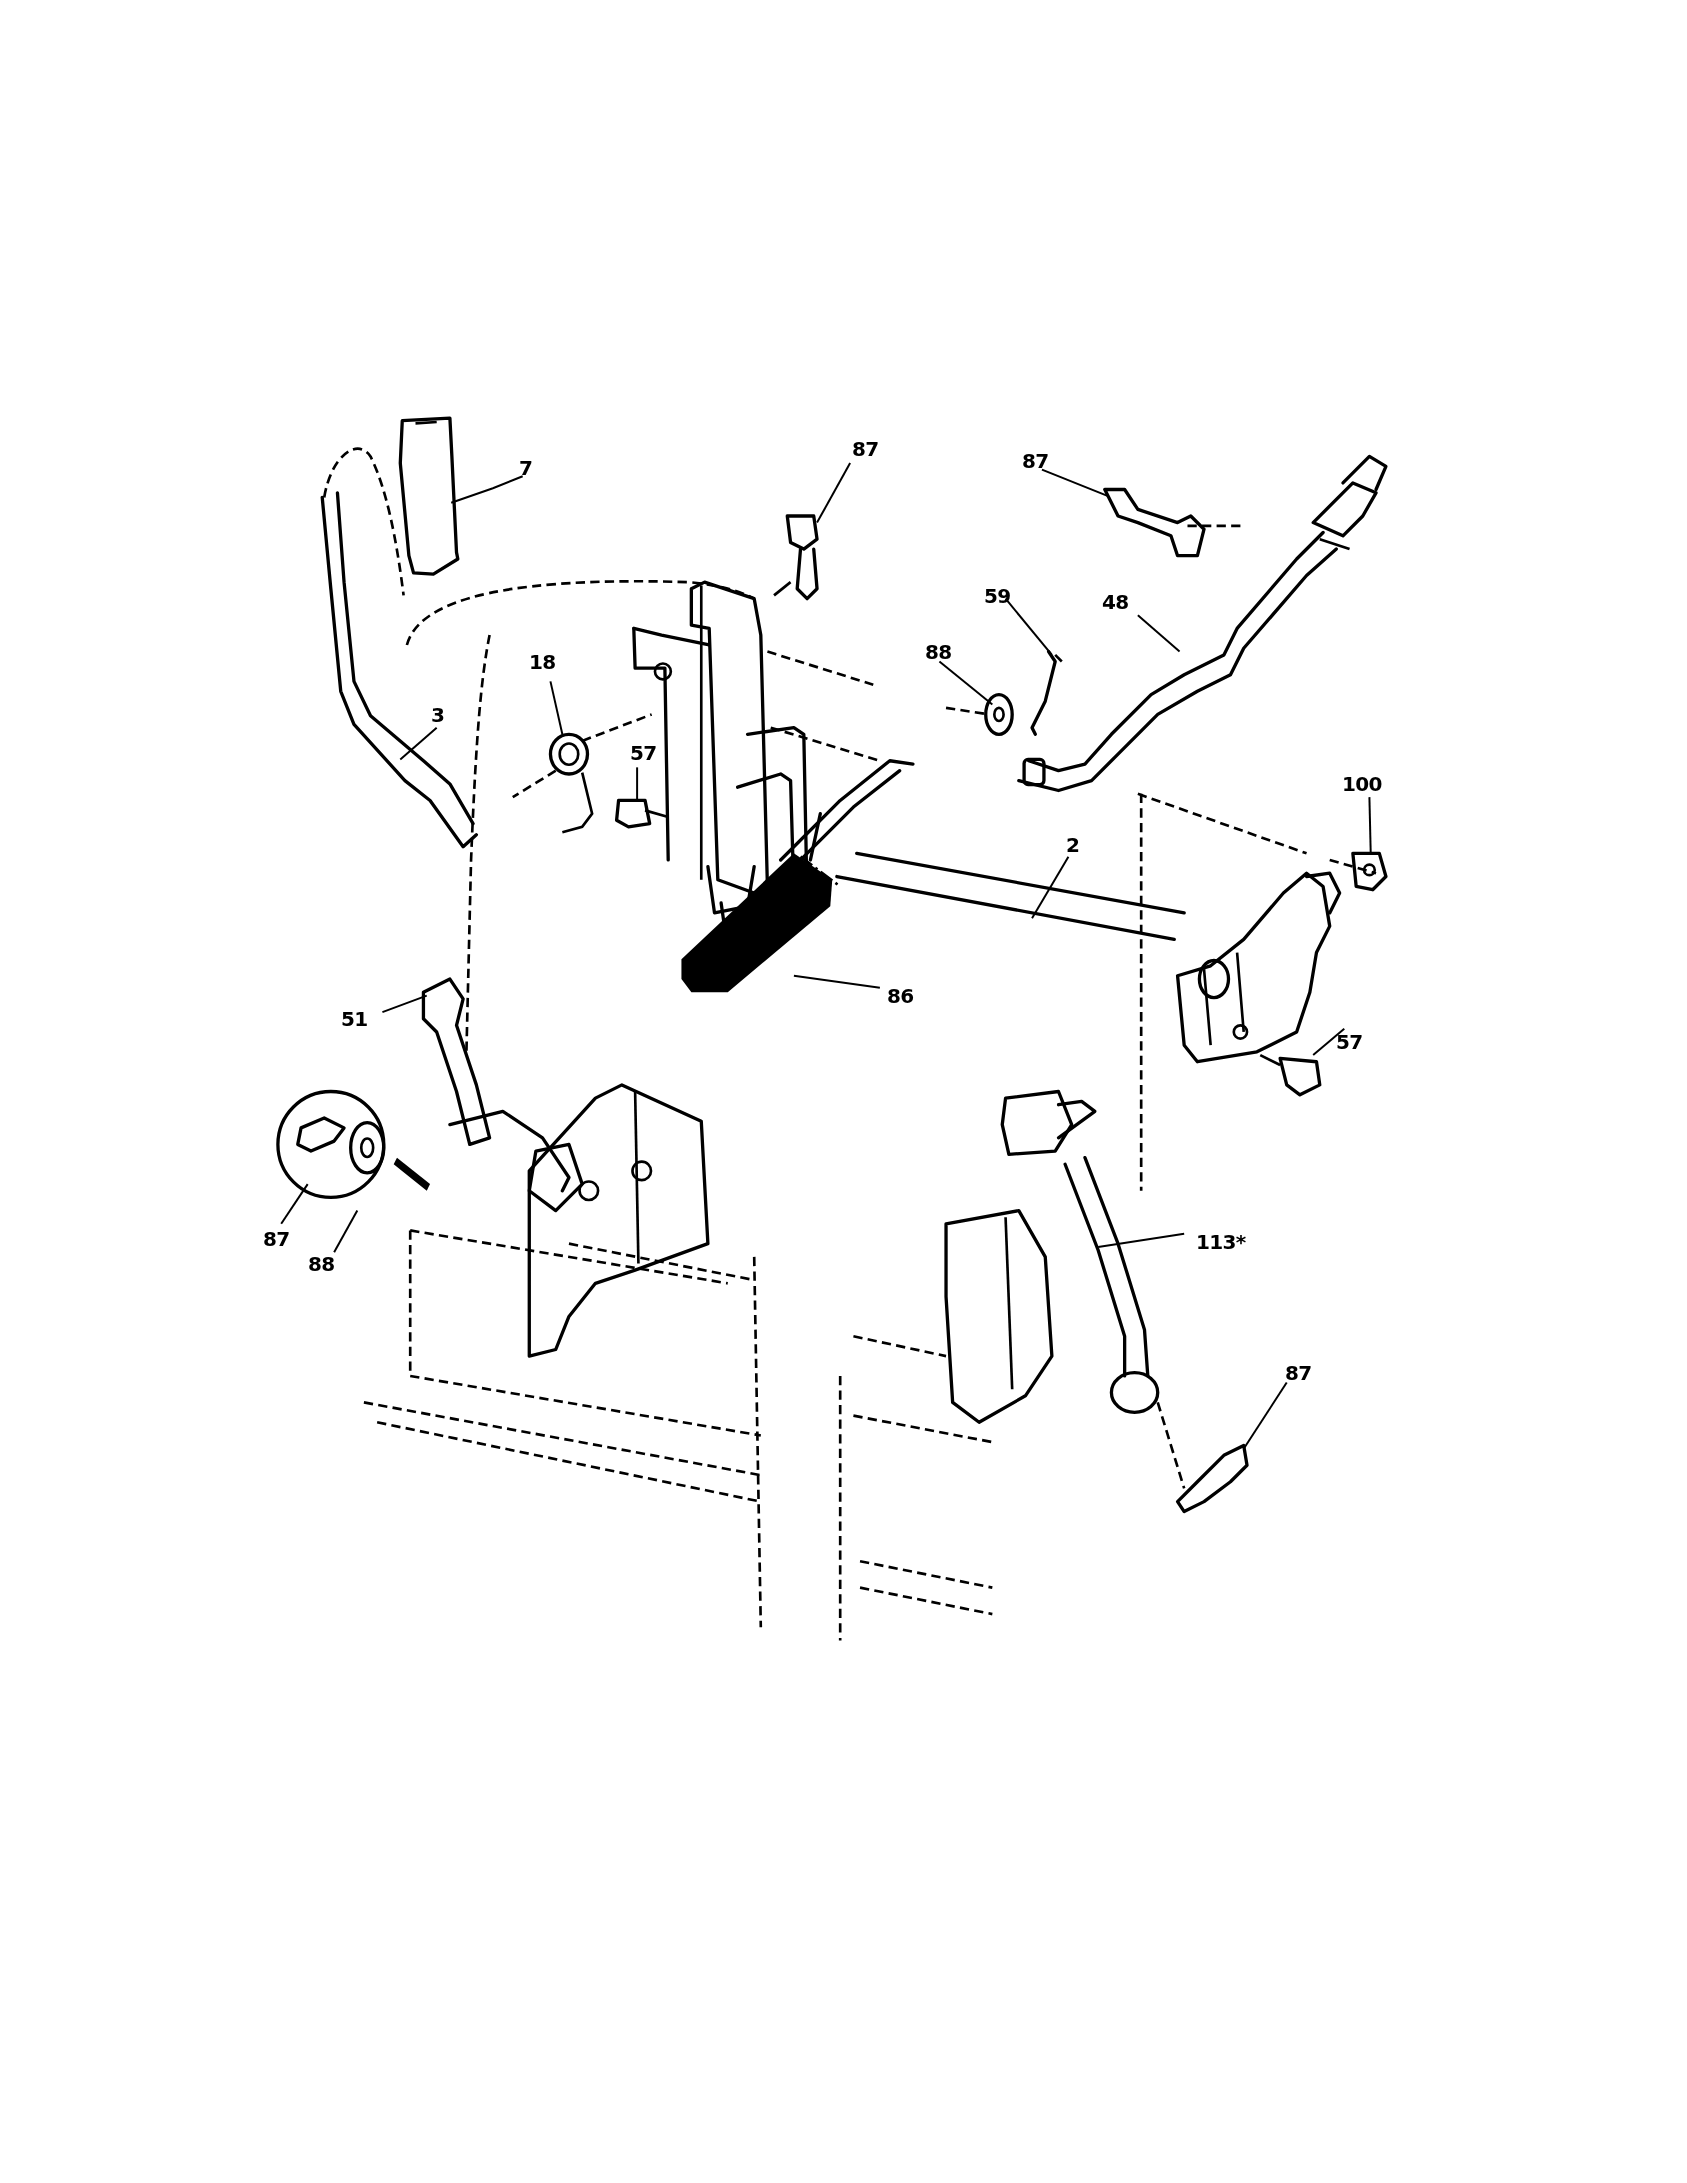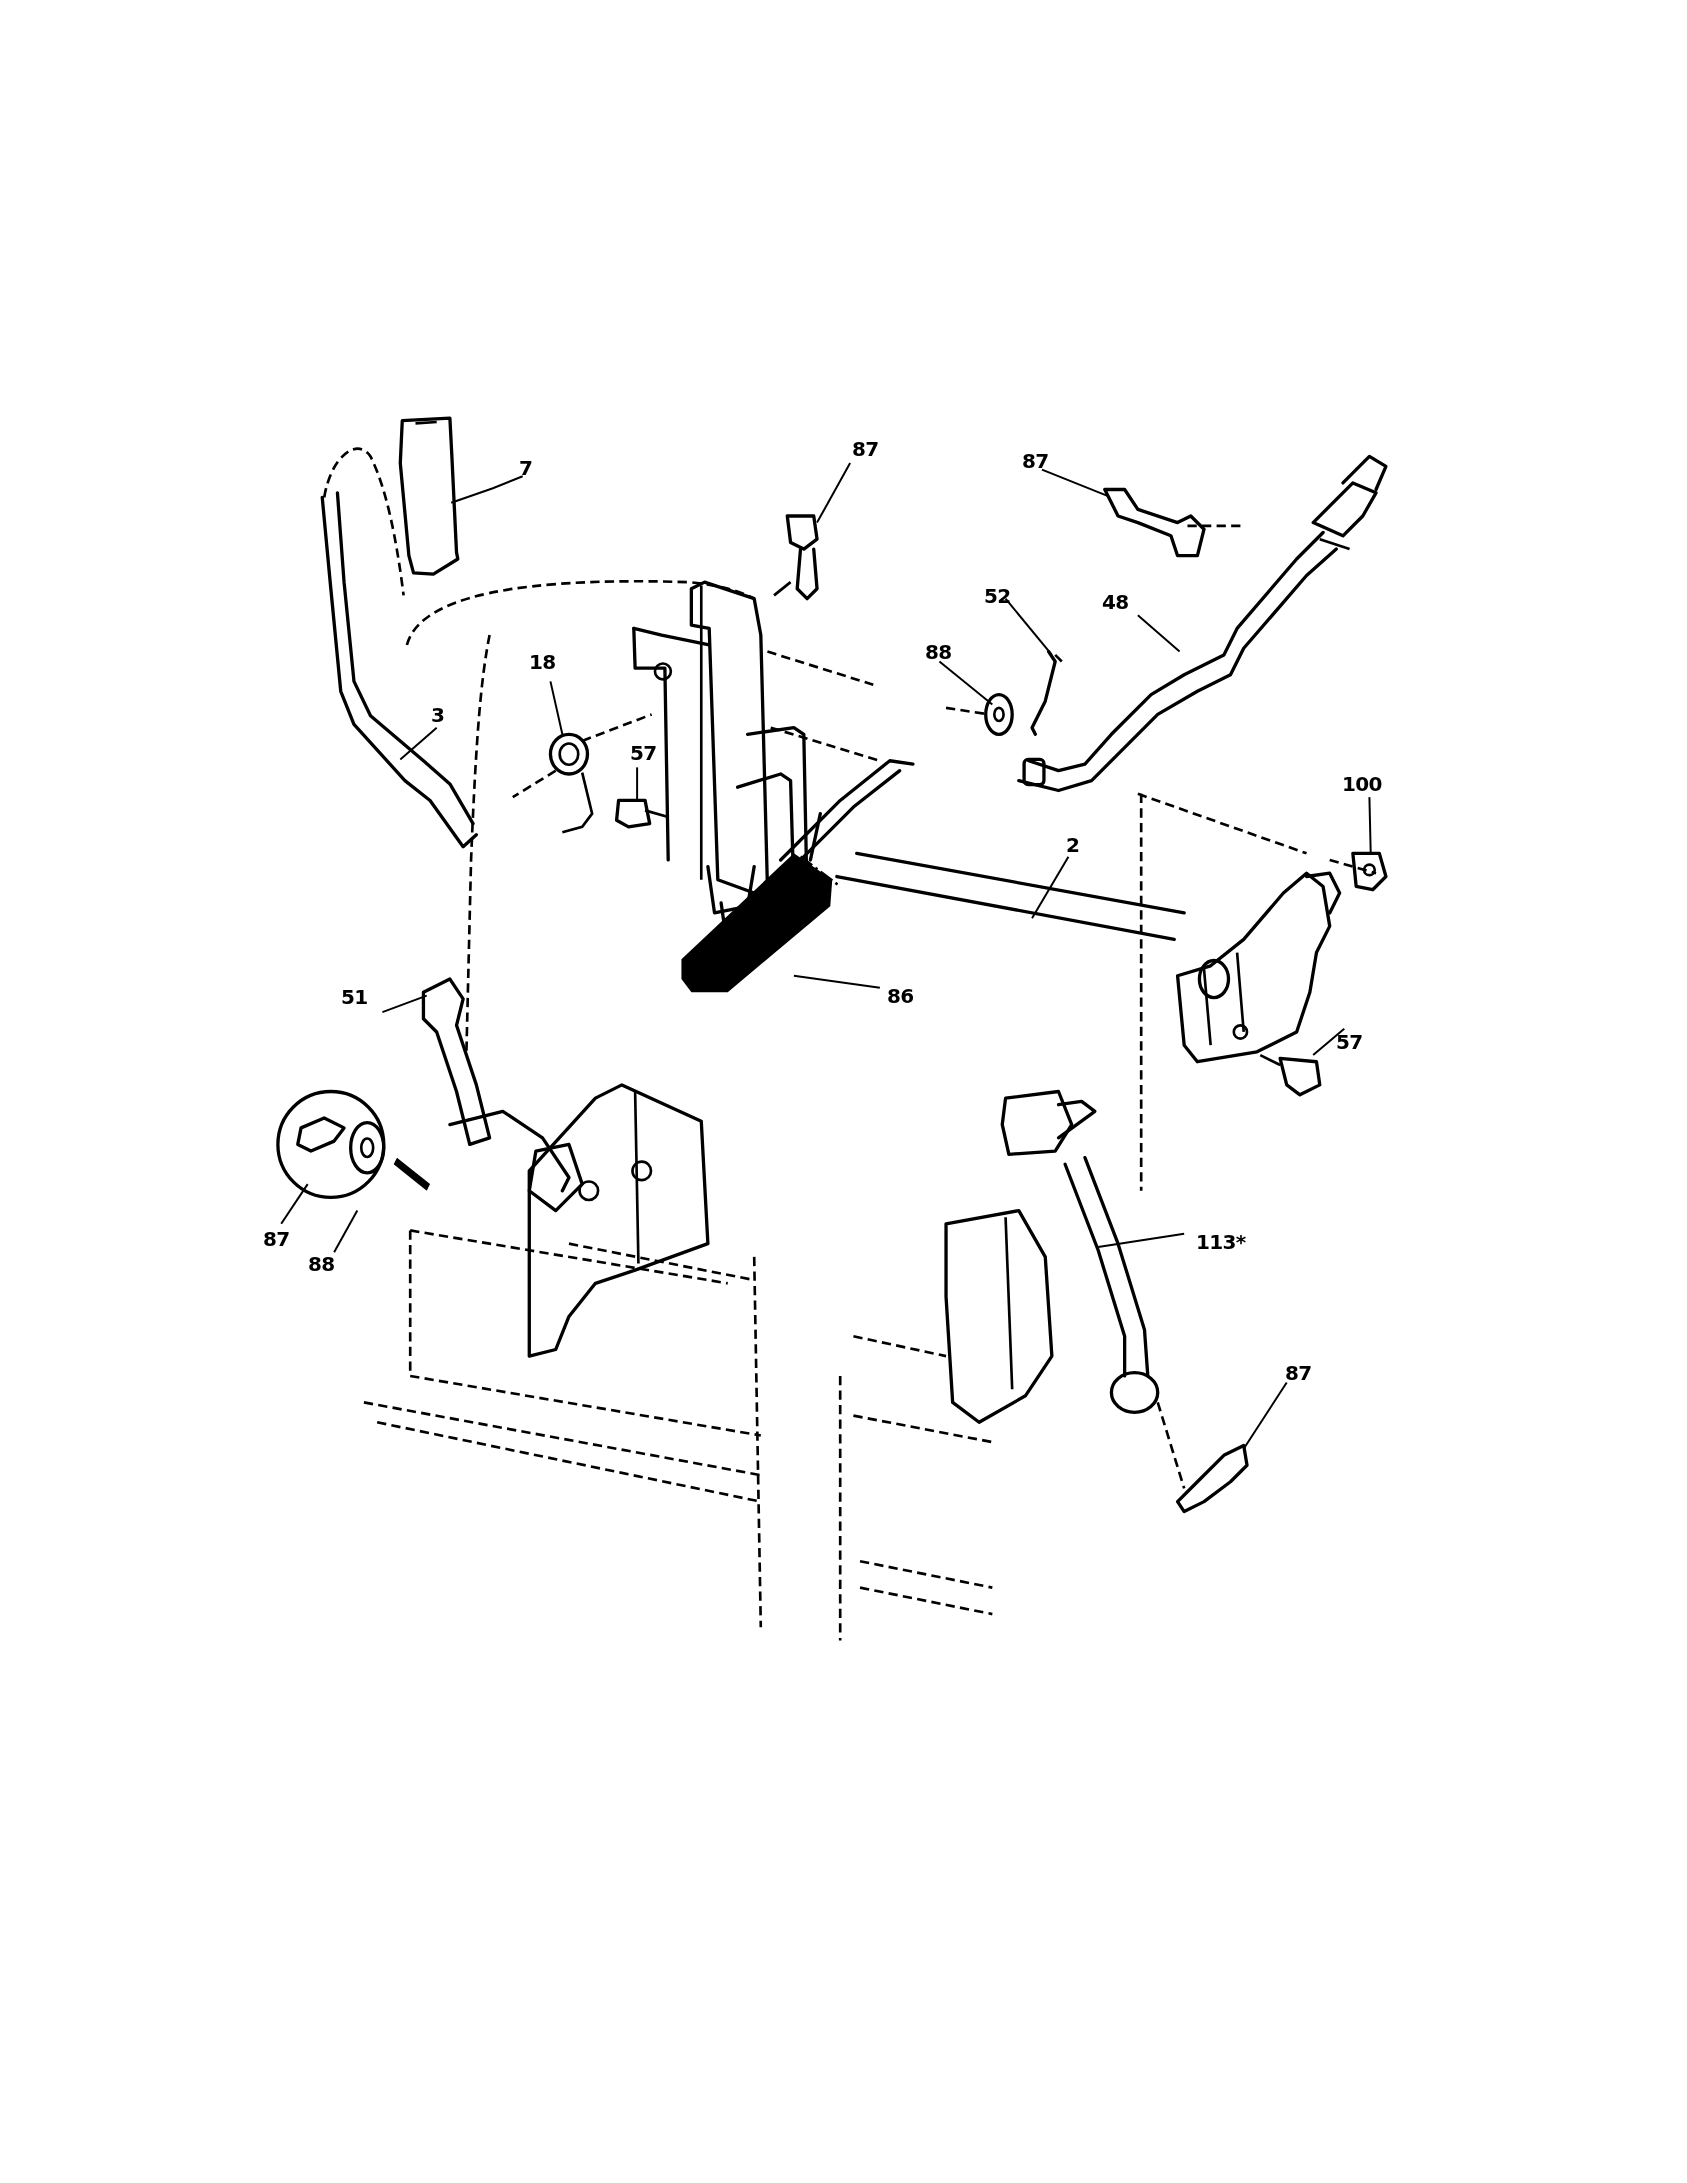--- a/index.html
+++ b/index.html
@@ -188,29 +188,29 @@
     <path class="d" d="M1290 2140 L1500 2180"></path>
     <path class="d" d="M1300 2360 L1500 2400"></path>
     <path class="d" d="M1300 2400 L1500 2440"></path>
     <path class="d" d="M860 1880 L1140 1935"></path>
   </g>
 </svg>
 
   <span class="callout" style="left:519px;top:458px;">7</span>
   <span class="callout" style="left:852px;top:439px;">87</span>
   <span class="callout" style="left:1022px;top:451px;">87</span>
-  <span class="callout" style="left:984px;top:586px;">52</span>
+  <span class="callout" style="left:984px;top:586px;">59</span>
   <span class="callout" style="left:1102px;top:592px;">48</span>
   <span class="callout" style="left:925px;top:642px;">88</span>
   <span class="callout" style="left:529px;top:652px;">18</span>
   <span class="callout" style="left:431px;top:705px;">3</span>
   <span class="callout" style="left:630px;top:743px;">57</span>
   <span class="callout" style="left:1342px;top:774px;text-align:center;">100</span>
   <span class="callout" style="left:1066px;top:835px;">2</span>
-  <span class="callout" style="left:341px;top:987px;text-align:center;">51</span>
+  <span class="callout" style="left:341px;top:1009px;text-align:center;">51</span>
   <span class="callout" style="left:887px;top:986px;">86</span>
   <span class="callout" style="left:1336px;top:1032px;">57</span>
   <span class="callout" style="left:263px;top:1229px;">87</span>
   <span class="callout" style="left:308px;top:1254px;">88</span>
   <span class="callout" style="left:1196px;top:1232px;">113*</span>
   <span class="callout" style="left:1285px;top:1363px;">87</span>
 </div>
 
 
 </body></html>

